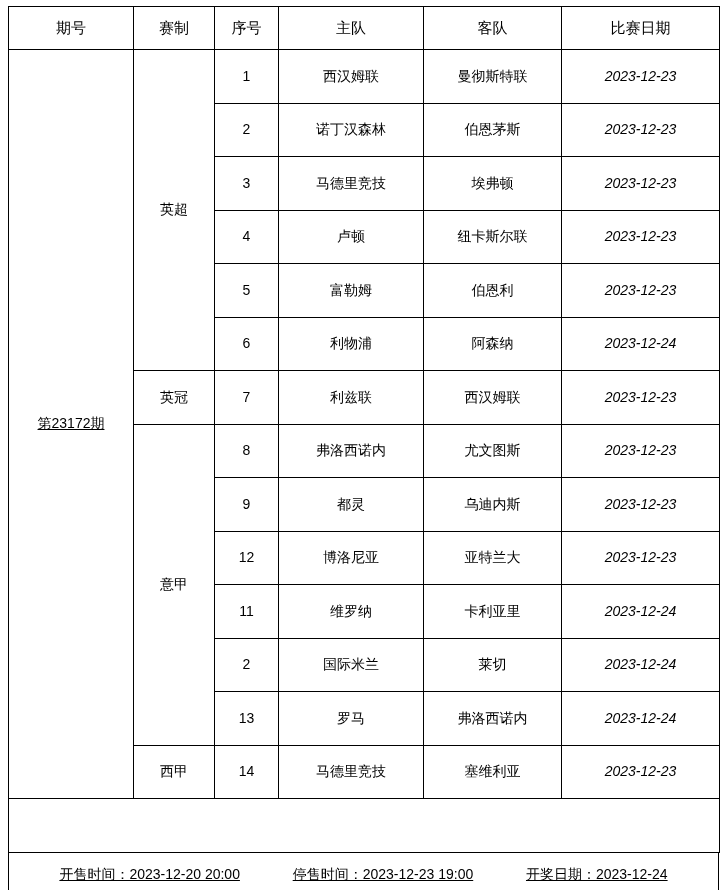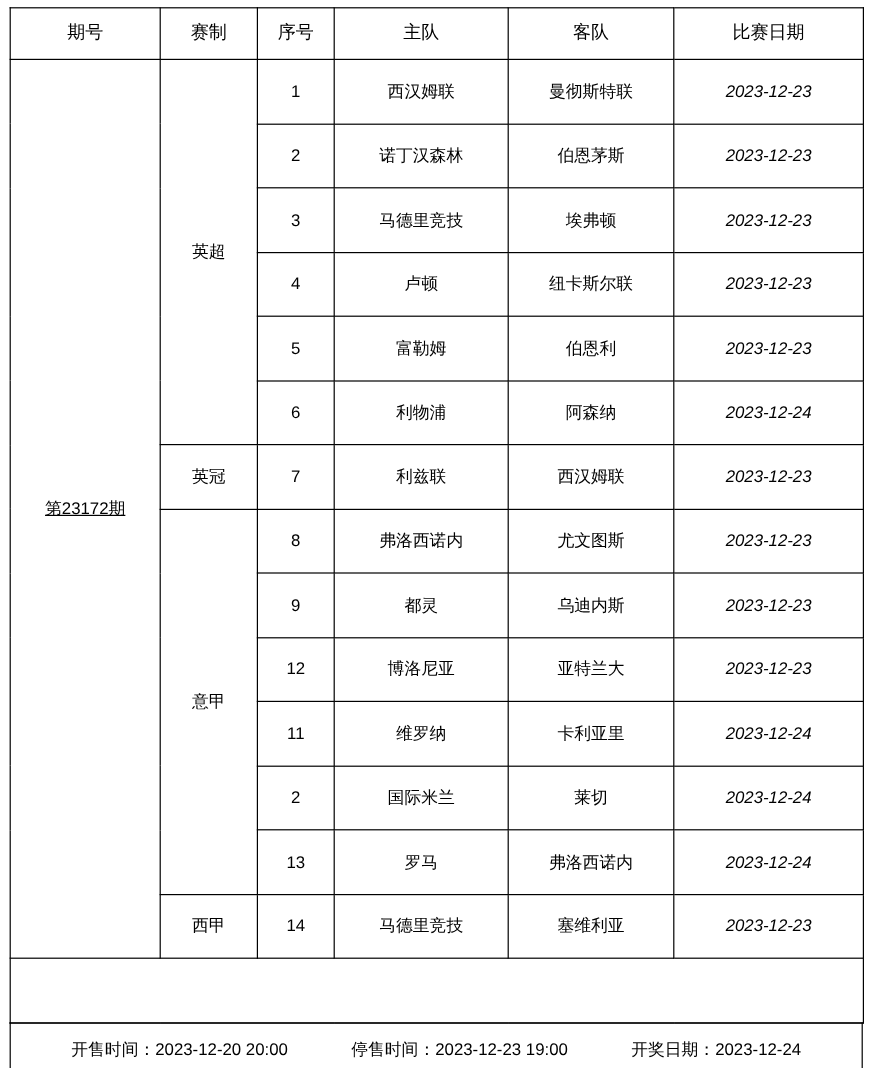--- a/index.html
+++ b/index.html
@@ -79,20 +79,21 @@
     border: 1px solid #000000;
     height: 44px;
     padding: 0 14px;
   }
   .footer-inner {
     display: flex;
     justify-content: space-around;
     align-items: center;
     font-size: 14px;
     padding: 0 10px;
+    text-decoration: underline;
   }
   .footer-item {
     white-space: nowrap;
   }
 </style>
 </head>
 <body>
 
 <div class="page">
 

